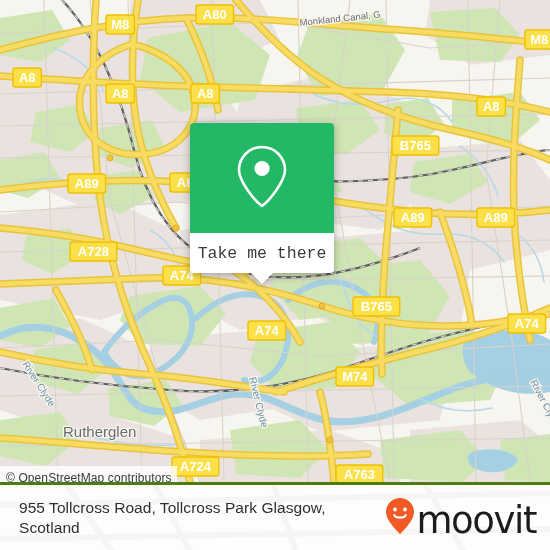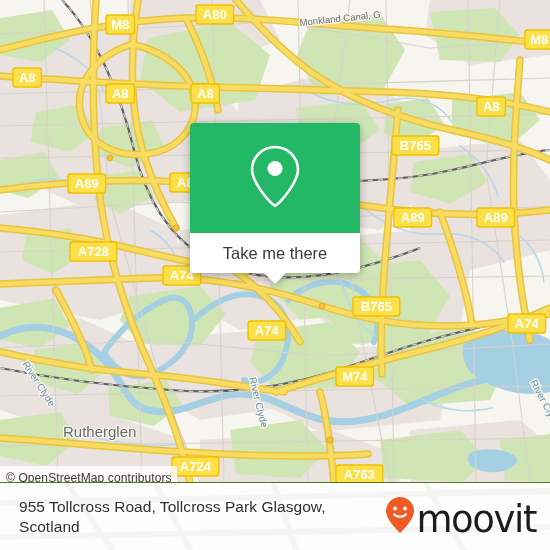--- a/index.html
+++ b/index.html
@@ -27,22 +27,23 @@
     display: flex; align-items: center;
     background: rgba(255,255,255,0.80);
     font-size: 12px; color: #3a3a3a;
     letter-spacing: .1px;
     z-index: 40;
   }
 
   
   #popup {
     position: absolute; left: 190px; top: 123px;
-    width: 170px; z-index: 60;
+    width: 144px; z-index: 60;
     filter: drop-shadow(0 2px 4px rgba(0,0,0,.30));
+    font-family: Liberation Mono, monospace;
   }
   #popup-head {
     height: 110px;
     background: #22b866;
     border-radius: 4px 4px 0 0;
     display: flex; align-items: center; justify-content: center;
   }
   #popup-foot {
     height: 40px; background: #ffffff;
     border-radius: 0 0 4px 4px;
@@ -55,21 +56,21 @@
     border-left: 12px solid transparent;
     border-right: 12px solid transparent;
     border-top: 12px solid #ffffff;
   }
 
   
   #footer {
     position: absolute; left: 0; top: 482px;
     width: 550px; height: 68px;
     background: #fdfdfd;
-    border-top: 1px solid #4d7c0f;
+    border-top: 3px solid #4d7c0f;
     display: flex; align-items: center;
     padding: 0 14px 0 19px;
     z-index: 50;
   }
   #footer-ghost {
     position: absolute; left: 0; top: 0;
     width: 550px; height: 68px; opacity: .5; pointer-events: none;
   }
   #address {
     position: relative;

